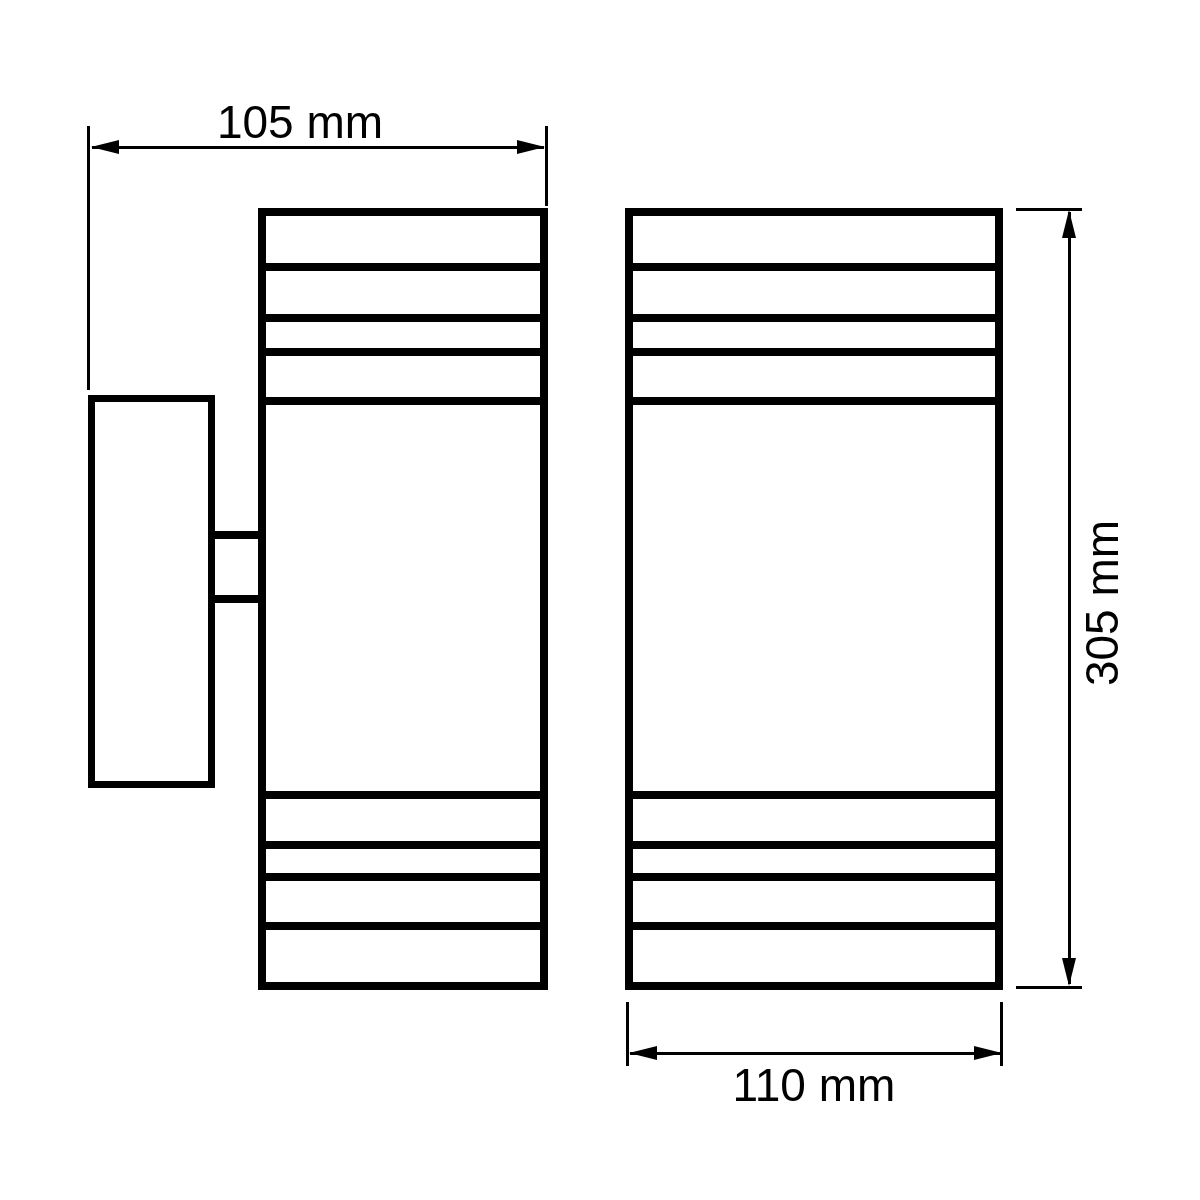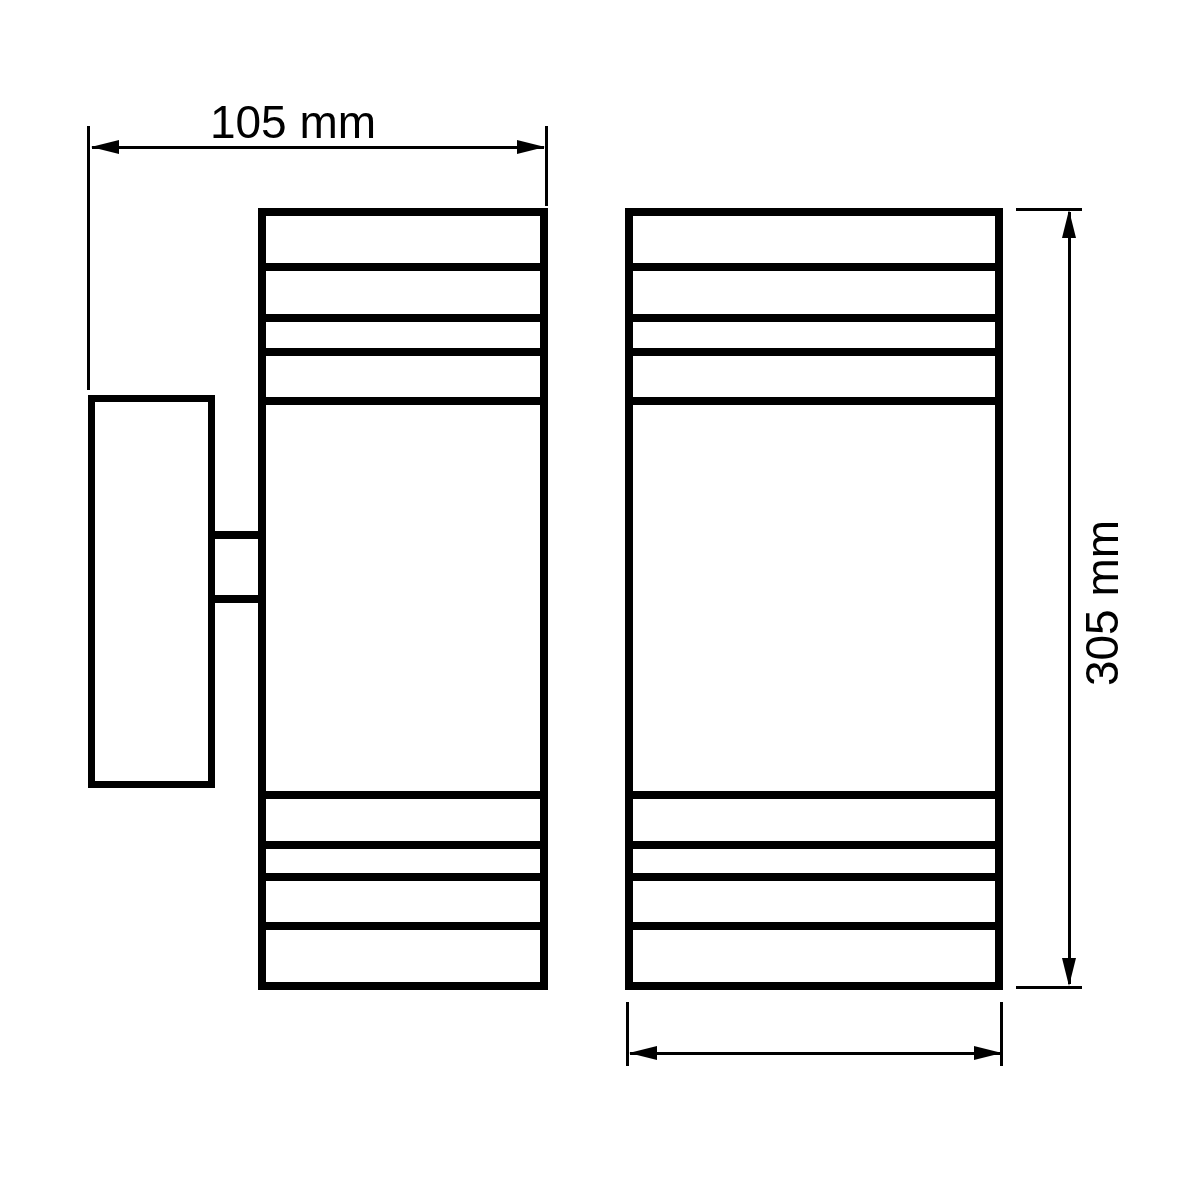--- a/index.html
+++ b/index.html
@@ -99,28 +99,29 @@
   <div class="rib" style="left:625px; top:791px; width:378px;"></div>
   <div class="rib" style="left:625px; top:841px; width:378px;"></div>
   <div class="rib" style="left:625px; top:873px; width:378px;"></div>
   <div class="rib" style="left:625px; top:922px; width:378px;"></div>
 
   <div class="ext-line-v" style="left:87px; top:126px; height:264px;"></div>
   <div class="ext-line-v" style="left:545px; top:126px; height:80px;"></div>
   <div class="dim-line-h" style="left:92px; top:146px; width:452px;"></div>
   <div class="arrow arrow-left" style="left:91px;  top:140px;"></div>
   <div class="arrow arrow-right" style="left:517px; top:140px;"></div>
-  <div class="dim-label" style="left:143px; top:99px; width:300px;">105 mm</div>
+  <div class="dim-label" style="left:150px; top:99px; width:300px;">105 mm</div>
 
   <div class="ext-line-h" style="left:1016px; top:208px; width:66px;"></div>
   <div class="ext-line-h" style="left:1016px; top:986px; width:66px;"></div>
   <div class="dim-line-v" style="left:1068px; top:212px; height:772px;"></div>
   <div class="arrow arrow-up" style="left:1062px; top:210px;"></div>
   <div class="arrow arrow-down" style="left:1062px; top:958px;"></div>
   <div class="dim-label rotated" style="left:952px; top:578px;">305 mm</div>
 
   <div class="ext-line-v" style="left:626px; top:1002px; height:64px;"></div>
   <div class="ext-line-v" style="left:1000px; top:1002px; height:64px;"></div>
   <div class="dim-line-h" style="left:630px; top:1052px; width:372px;"></div>
   <div class="arrow arrow-left" style="left:629px; top:1046px;"></div>
   <div class="arrow arrow-right" style="left:974px; top:1046px;"></div>
+  <div class="dim-label" style="left:664px; top:1062px; width:300px;">110 mm</div>
 
 </div>
 
 </body></html>

